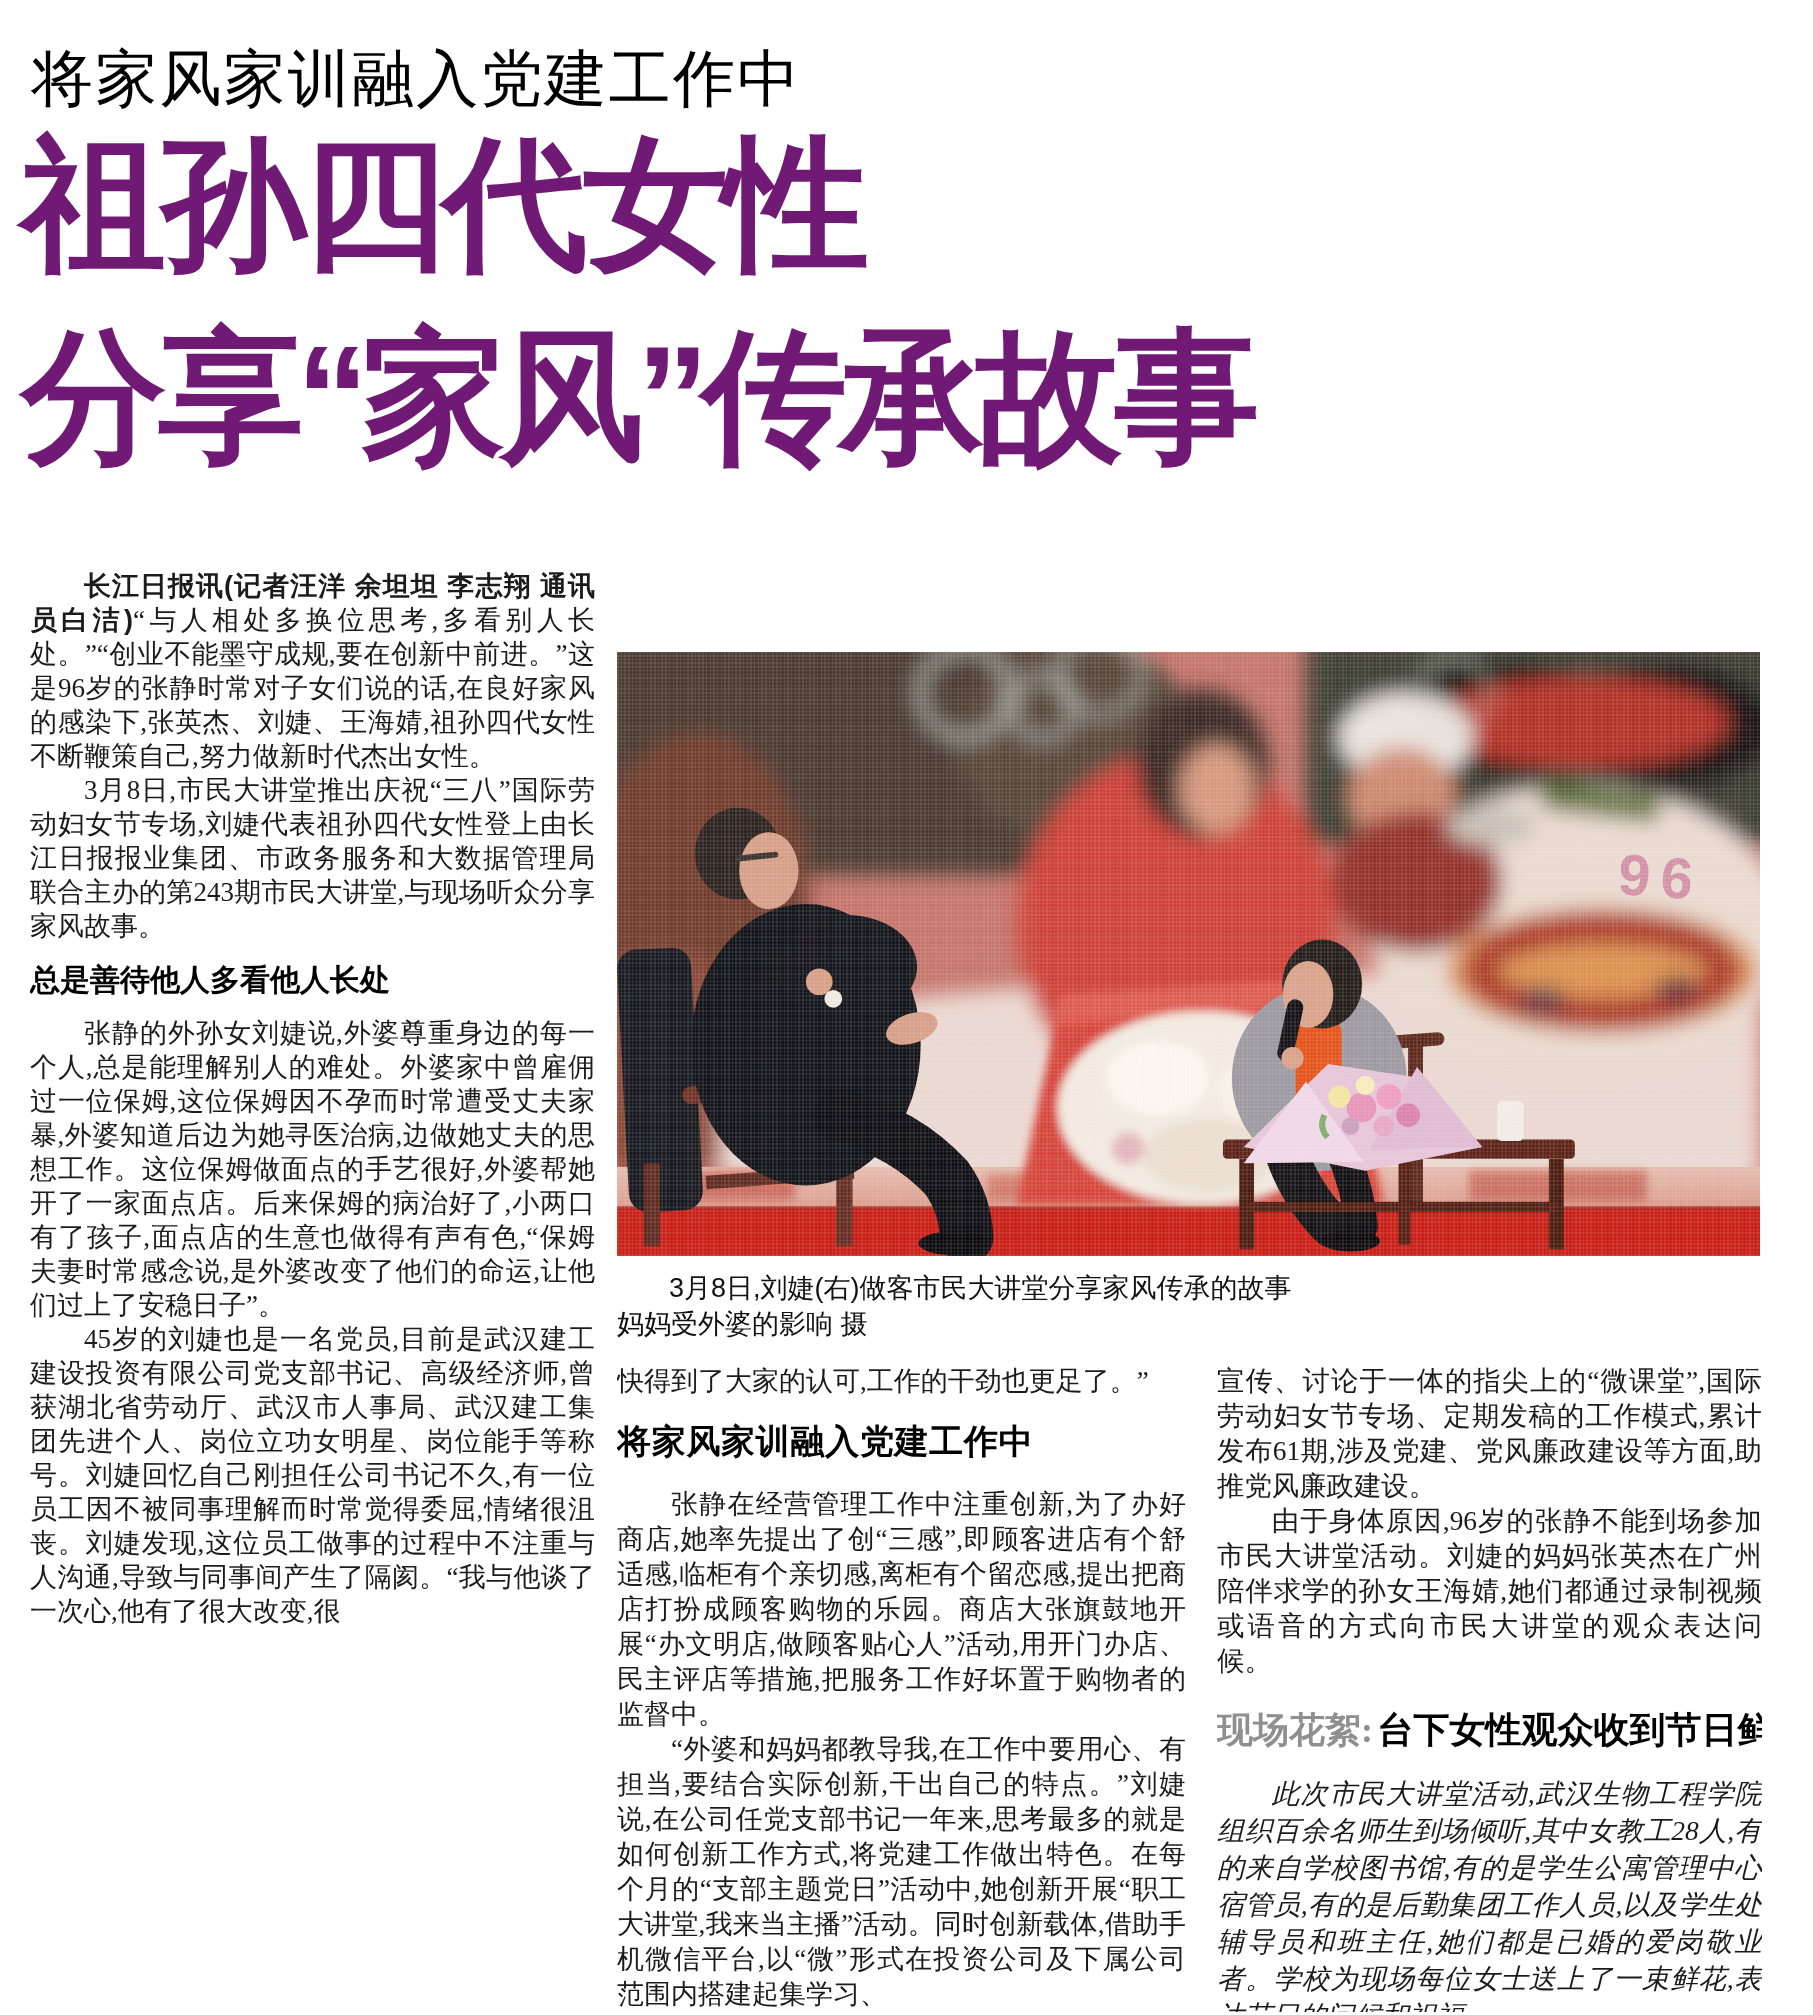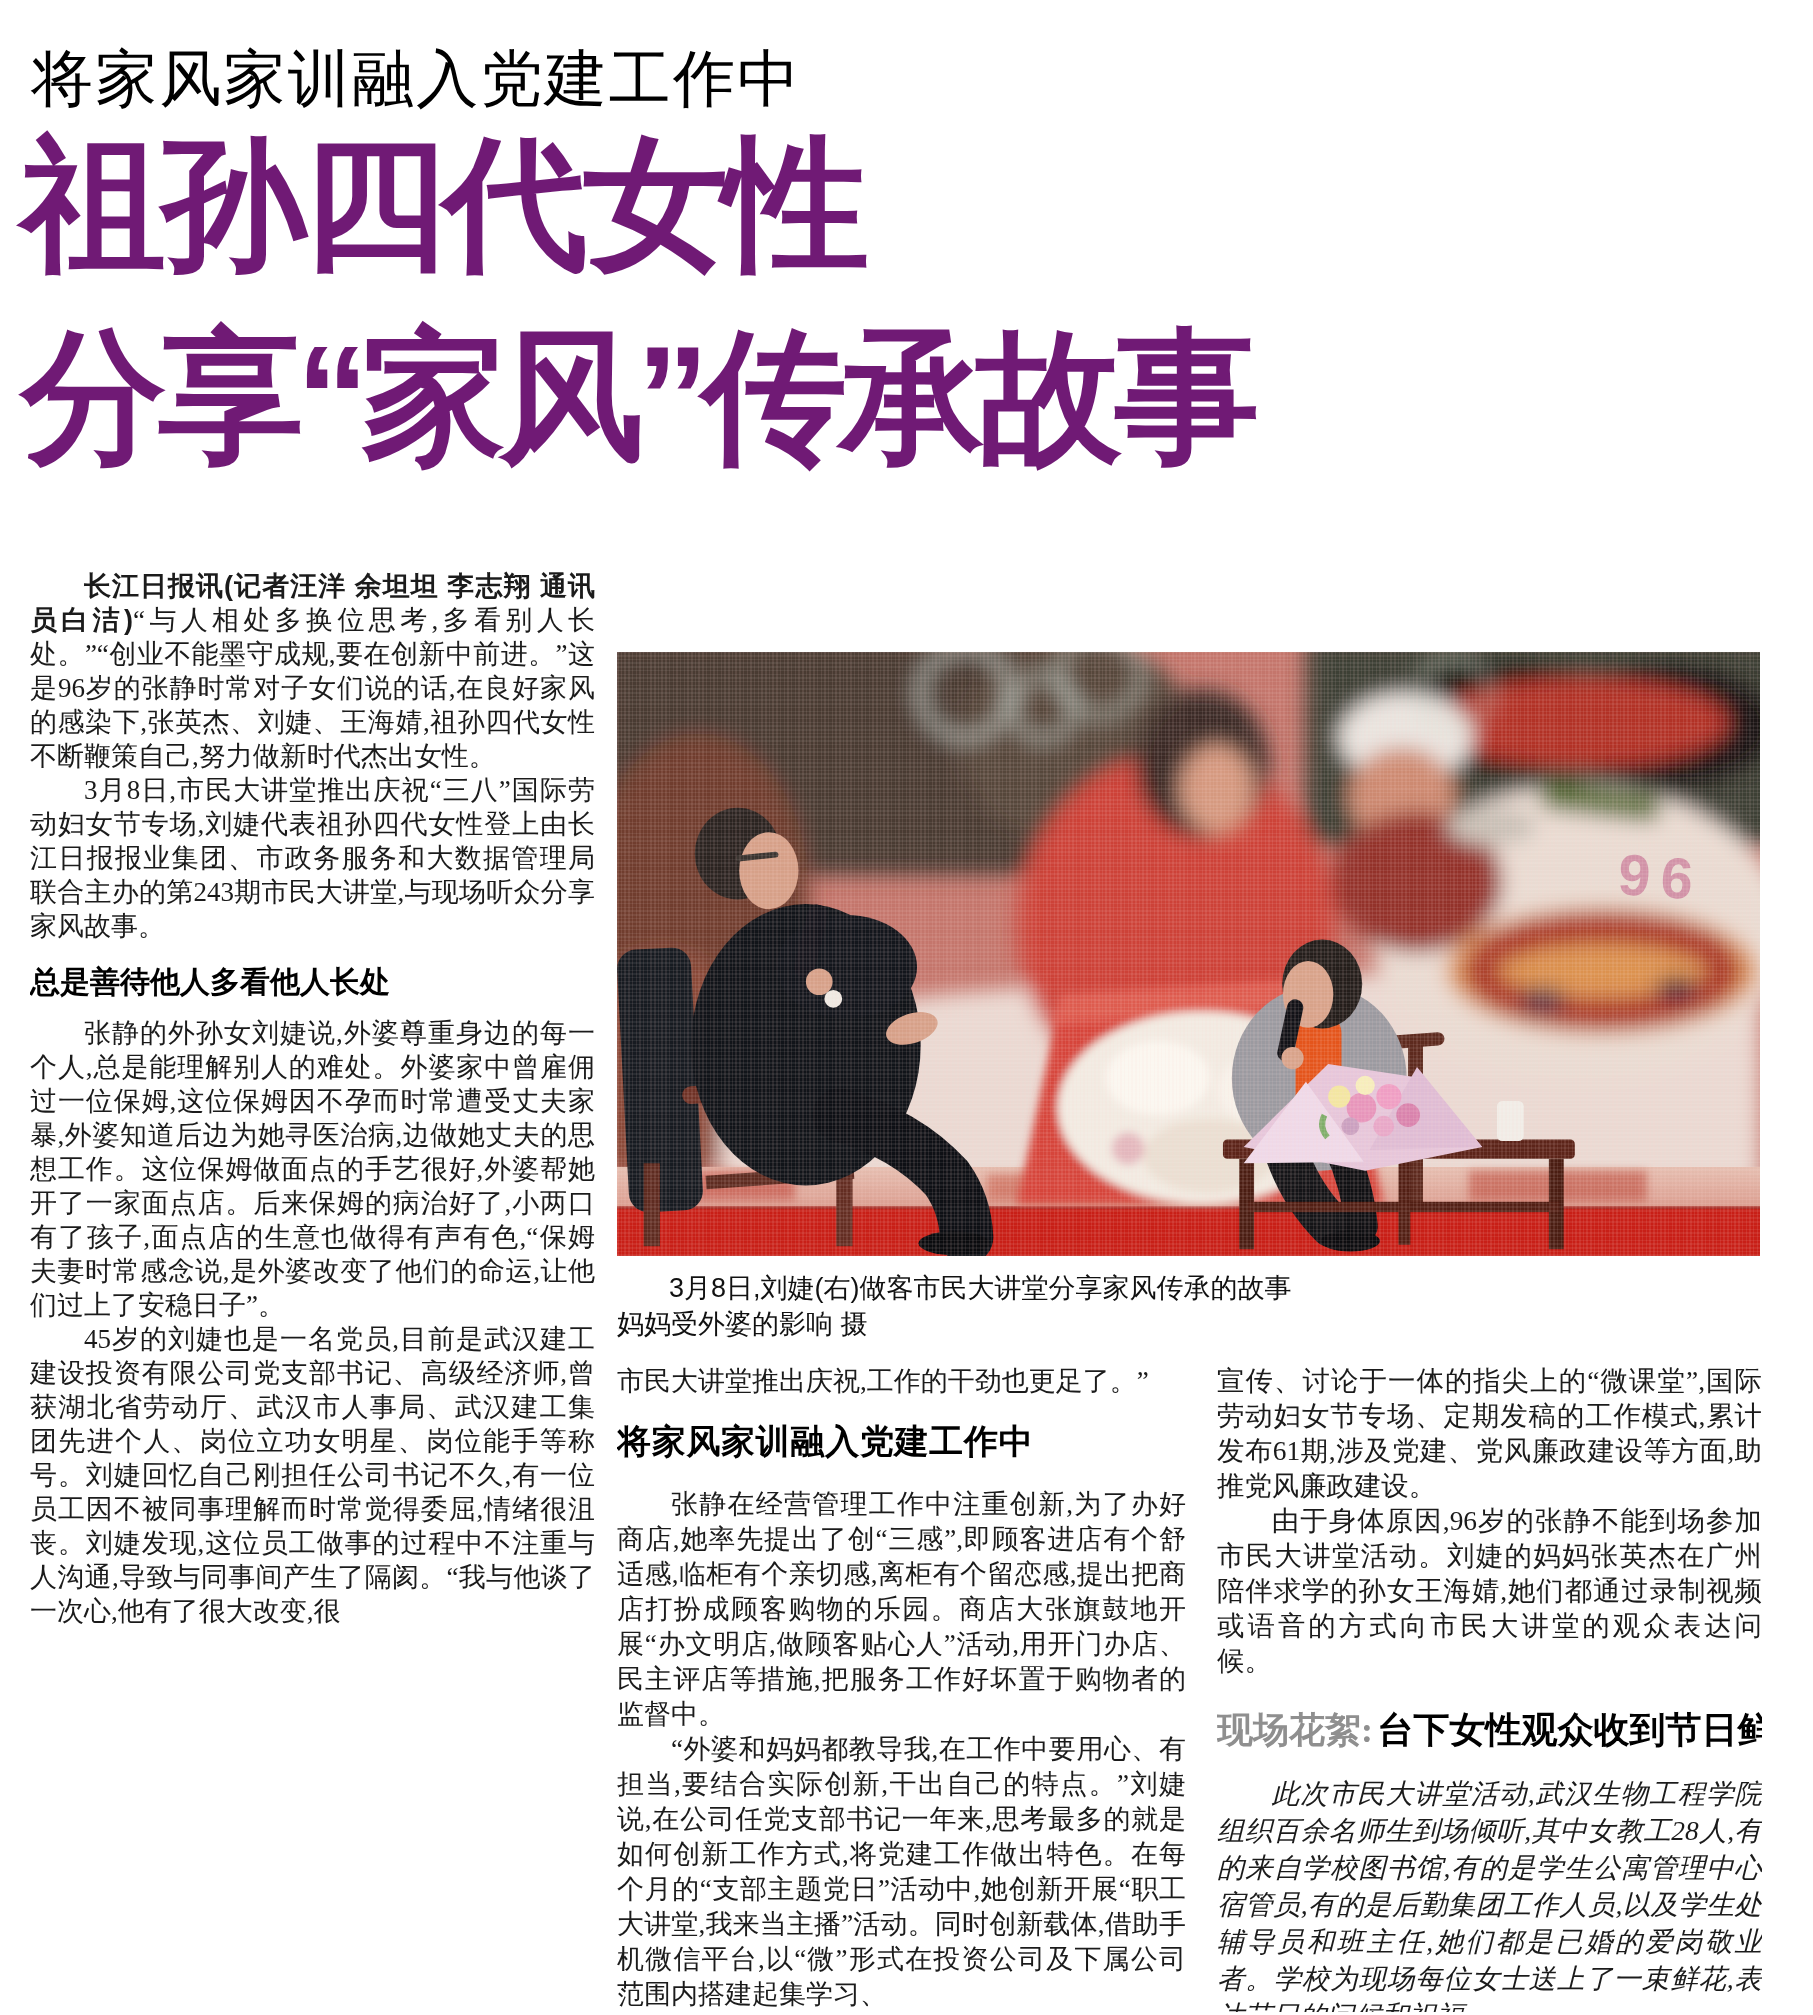--- a/index.html
+++ b/index.html
@@ -25,21 +25,21 @@
     position:absolute;text-align:justify;overflow:hidden;
     font-size:27px;line-height:34px;color:#1b1b1b;
   }
   .col p{margin:0;text-indent:2em;}
   .col p.noindent{text-indent:0;}
   .col .lead{font-family:"Liberation Sans","DejaVu Sans",sans-serif;font-weight:bold;}
   .left-col{left:30px;top:528px;width:565px;height:1478px;margin-top:41px;}
   .mid-col{left:617px;top:1364px;width:569px;height:646px;font-size:27px;line-height:35px;}
   .right-col{left:1217px;top:1364px;width:545px;height:648px;font-size:27.4px;line-height:35px;}
   .subhead-left{
-    font-family:Liberation Serif, serif;
+    font-family:Liberation Mono, monospace;
     font-weight:bold;font-size:30px;color:#000;
     margin:21px 0 16.3px;text-indent:0;line-height:1.2;
   }
   .subhead-mid{
     font-family:"Liberation Sans","DejaVu Sans",sans-serif;
     font-weight:bold;font-size:34px;color:#000;
     margin:22px 0 25px;text-indent:0;line-height:1.2;letter-spacing:0.7px;
   }
   .sidebar-head{
     font-family:"Liberation Sans","DejaVu Sans",sans-serif;
@@ -213,21 +213,21 @@
     </g>
   </svg>
 </div>
 
 <div class="caption">
   <span class="cap-text">3月8日,刘婕(右)做客市民大讲堂分享家风传承的故事</span>
   <span class="cap-credit">妈妈受外婆的影响 摄</span>
 </div>
 
 <div class="col mid-col">
-  <p class="noindent">市民大讲堂推出庆祝,工作的干劲也更足了。”</p>
+  <p class="noindent">快得到了大家的认可,工作的干劲也更足了。”</p>
   <h3 class="subhead-mid">将家风家训融入党建工作中</h3>
   <p>张静在经营管理工作中注重创新,为了办好商店,她率先提出了创“三感”,即顾客进店有个舒适感,临柜有个亲切感,离柜有个留恋感,提出把商店打扮成顾客购物的乐园。商店大张旗鼓地开展“办文明店,做顾客贴心人”活动,用开门办店、民主评店等措施,把服务工作好坏置于购物者的监督中。</p>
   <p>“外婆和妈妈都教导我,在工作中要用心、有担当,要结合实际创新,干出自己的特点。”刘婕说,在公司任党支部书记一年来,思考最多的就是如何创新工作方式,将党建工作做出特色。在每个月的“支部主题党日”活动中,她创新开展“职工大讲堂,我来当主播”活动。同时创新载体,借助手机微信平台,以“微”形式在投资公司及下属公司范围内搭建起集学习、</p>
 </div>
 
 <div class="col right-col">
   <p class="noindent">宣传、讨论于一体的指尖上的“微课堂”,国际劳动妇女节专场、定期发稿的工作模式,累计发布61期,涉及党建、党风廉政建设等方面,助推党风廉政建设。</p>
   <p>由于身体原因,96岁的张静不能到场参加市民大讲堂活动。刘婕的妈妈张英杰在广州陪伴求学的孙女王海婧,她们都通过录制视频或语音的方式向市民大讲堂的观众表达问候。</p>
   <h3 class="sidebar-head"><span class="sidebar-label">现场花絮:</span><span>台下女性观众收到节日鲜花</span></h3>
   <p class="kai">此次市民大讲堂活动,武汉生物工程学院组织百余名师生到场倾听,其中女教工28人,有的来自学校图书馆,有的是学生公寓管理中心宿管员,有的是后勤集团工作人员,以及学生处辅导员和班主任,她们都是已婚的爱岗敬业者。学校为现场每位女士送上了一束鲜花,表达节日的问候和祝福。</p>

